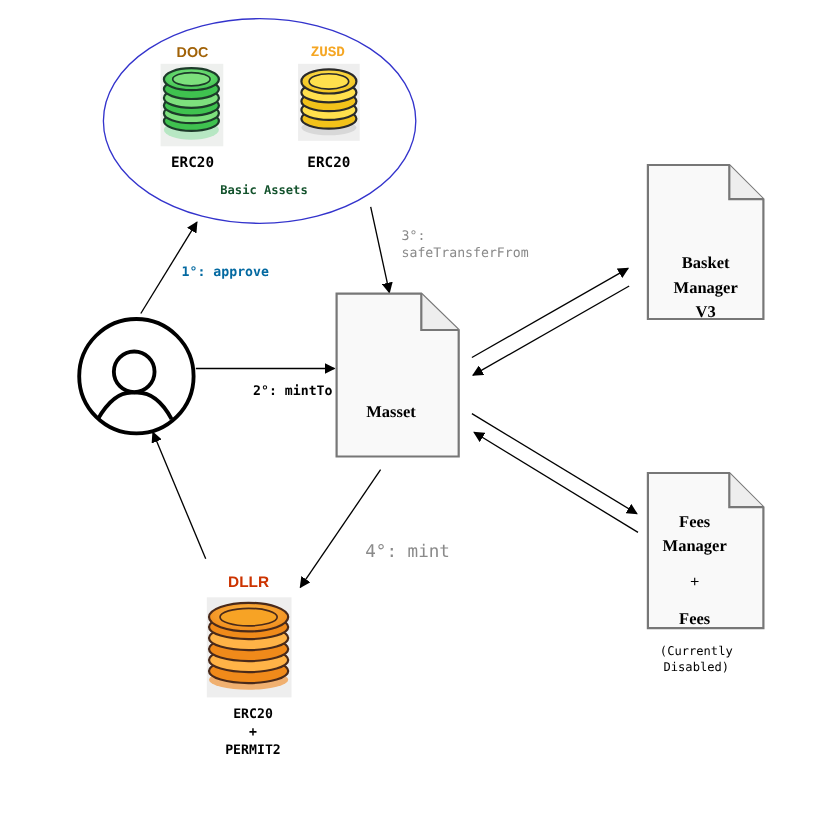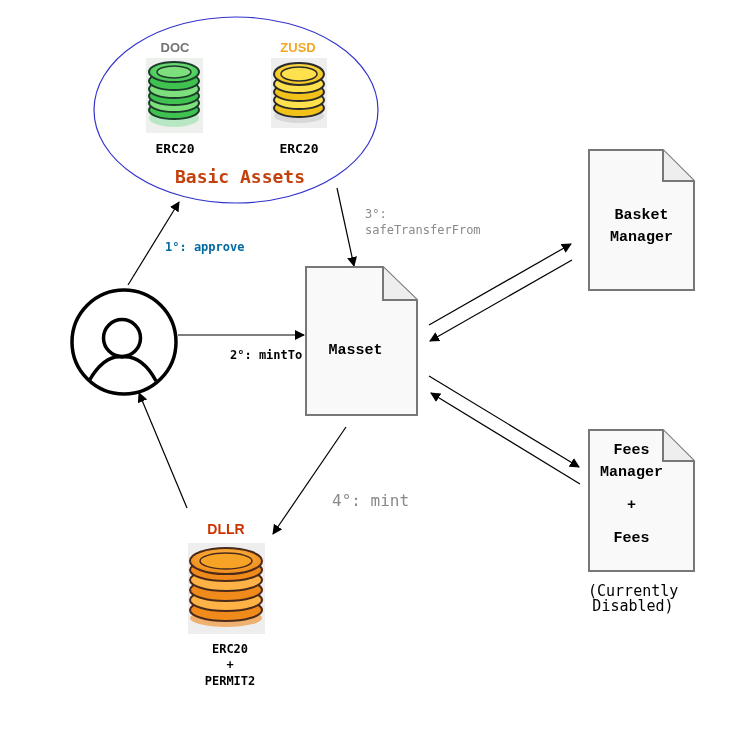--- a/index.html
+++ b/index.html
@@ -2,21 +2,21 @@
 <html><head>
 <meta charset="utf-8">
 <style>
   html, body { margin: 0; padding: 0; background: #ffffff; }
   body { width: 748px; height: 746px; position: relative; overflow: hidden; font-family: "DejaVu Sans Mono", monospace; }
   svg.canvas { position: absolute; left: 0; top: 0; }
   .lbl { position: absolute; font-family: "DejaVu Sans Mono", monospace; font-size: 12px; white-space: nowrap; }
   .bold { font-weight: bold; }
   .gray { color: #8a8a8a; }
   .center { text-align: center; }
-  .doc-text { position: absolute; font-family: Liberation Mono, monospace; font-weight: bold; font-size: 15px; text-align: center; line-height: 22px; color: #000; }
+  .doc-text { position: absolute; font-family: Liberation Serif, serif; font-weight: bold; font-size: 15px; text-align: center; line-height: 22px; color: #000; margin-top: 24px; }
 </style>
 </head>
 <body>
 
 <svg class="canvas" width="748" height="746" viewBox="0 0 748 746">
   <defs>
     <marker id="ah" markerWidth="10" markerHeight="10" refX="9" refY="5" orient="auto" markerUnits="userSpaceOnUse">
       <path d="M0,0 L10,5 L0,10 z" fill="#000"></path>
     </marker>
     <radialGradient id="gGreen" cx="50%" cy="40%" r="60%">
@@ -95,46 +95,47 @@
     <ellipse cx="226" cy="610" rx="36" ry="11" fill="#f08a1a" stroke="#4a2a1a" stroke-width="2"></ellipse>
     <ellipse cx="226" cy="600" rx="36" ry="11" fill="#ffb347" stroke="#4a2a1a" stroke-width="2"></ellipse>
     <ellipse cx="226" cy="590" rx="36" ry="11" fill="#f08a1a" stroke="#4a2a1a" stroke-width="2"></ellipse>
     <ellipse cx="226" cy="580" rx="36" ry="11" fill="#ffb347" stroke="#4a2a1a" stroke-width="2"></ellipse>
     <ellipse cx="226" cy="570" rx="36" ry="11" fill="#f08a1a" stroke="#4a2a1a" stroke-width="2"></ellipse>
     <ellipse cx="226" cy="561" rx="36" ry="13" fill="url(#gOrange)" stroke="#4a2a1a" stroke-width="2"></ellipse>
     <ellipse cx="226" cy="561" rx="26" ry="8" fill="#f7a325" stroke="#4a2a1a" stroke-width="1.5"></ellipse>
   </g>
 </svg>
 
-<div class="lbl bold center" style="left:150px;top:40px;width:50px;color:#737373;font-family:'Liberation Sans',sans-serif;font-size:13px;">DOC</div>
-<div class="lbl bold center" style="left:273px;top:40px;width:50px;color:#f5a623;font-family:Liberation Sans, sans-serif;font-size:13px;">ZUSD</div>
+<div class="lbl bold center" style="left:150px;top:40px;width:50px;color:#a16207;font-family:'Liberation Sans',sans-serif;font-size:13px;">DOC</div>
+<div class="lbl bold center" style="left:273px;top:40px;width:50px;color:#f5a623;font-family:Liberation Mono, monospace;font-size:13px;">ZUSD</div>
 <div class="lbl bold center" style="left:145px;top:141px;width:60px;color:#000;font-size:13px;">ERC20</div>
 <div class="lbl bold center" style="left:269px;top:141px;width:60px;color:#000;font-size:13px;">ERC20</div>
-<div class="lbl bold center" style="left:170px;top:166px;width:140px;color:#c2410c;font-size:18px;">Basic Assets</div>
+<div class="lbl bold center" style="left:170px;top:166px;width:140px;color:#14532d;font-size:11px;">Basic Assets</div>
 
 <div class="lbl bold" style="left:165px;top:240px;color:#0369a1;font-size:12px;">1°: approve</div>
 <div class="lbl bold" style="left:198px;top:348px;color:#000;font-size:12px;margin-left:32px;">2°: mintTo</div>
 <div class="lbl gray" style="left:365px;top:207px;font-size:12px;">3°:</div>
 <div class="lbl gray" style="left:365px;top:223px;font-size:12px;">safeTransferFrom</div>
 <div class="lbl gray" style="left:332px;top:491px;font-size:16px;">4°: mint</div>
 
 <div class="doc-text" style="left:306px;top:340px;width:99px;">Masset</div>
 
 <div class="doc-text" style="left:589px;top:205px;width:105px;">
   <div>Basket</div>
   <div>Manager</div>
+  <div>V3</div>
 </div>
 
 <div class="doc-text" style="left:589px;top:440px;width:85px;line-height:22px;">
   <div>Fees</div>
   <div>Manager</div>
   <div style="margin-top:11px;">+</div>
   <div style="margin-top:11px;">Fees</div>
 </div>
-<div class="lbl center" style="left:588px;top:584px;width:90px;font-size:15px;line-height:15px;color:#000;">
+<div class="lbl center" style="left:588px;top:584px;width:90px;font-size:11px;line-height:15px;color:#000;">
   <div>(Currently</div>
   <div>Disabled)</div>
 </div>
 
 <div class="lbl bold center" style="left:196px;top:521px;width:60px;color:#cc3300;font-family:'Liberation Sans',sans-serif;font-size:14px;">DLLR</div>
 <div class="lbl bold center" style="left:190px;top:641px;width:80px;color:#000;font-size:12px;line-height:16px;">
   <div>ERC20</div>
   <div>+</div>
   <div>PERMIT2</div>
 </div>

